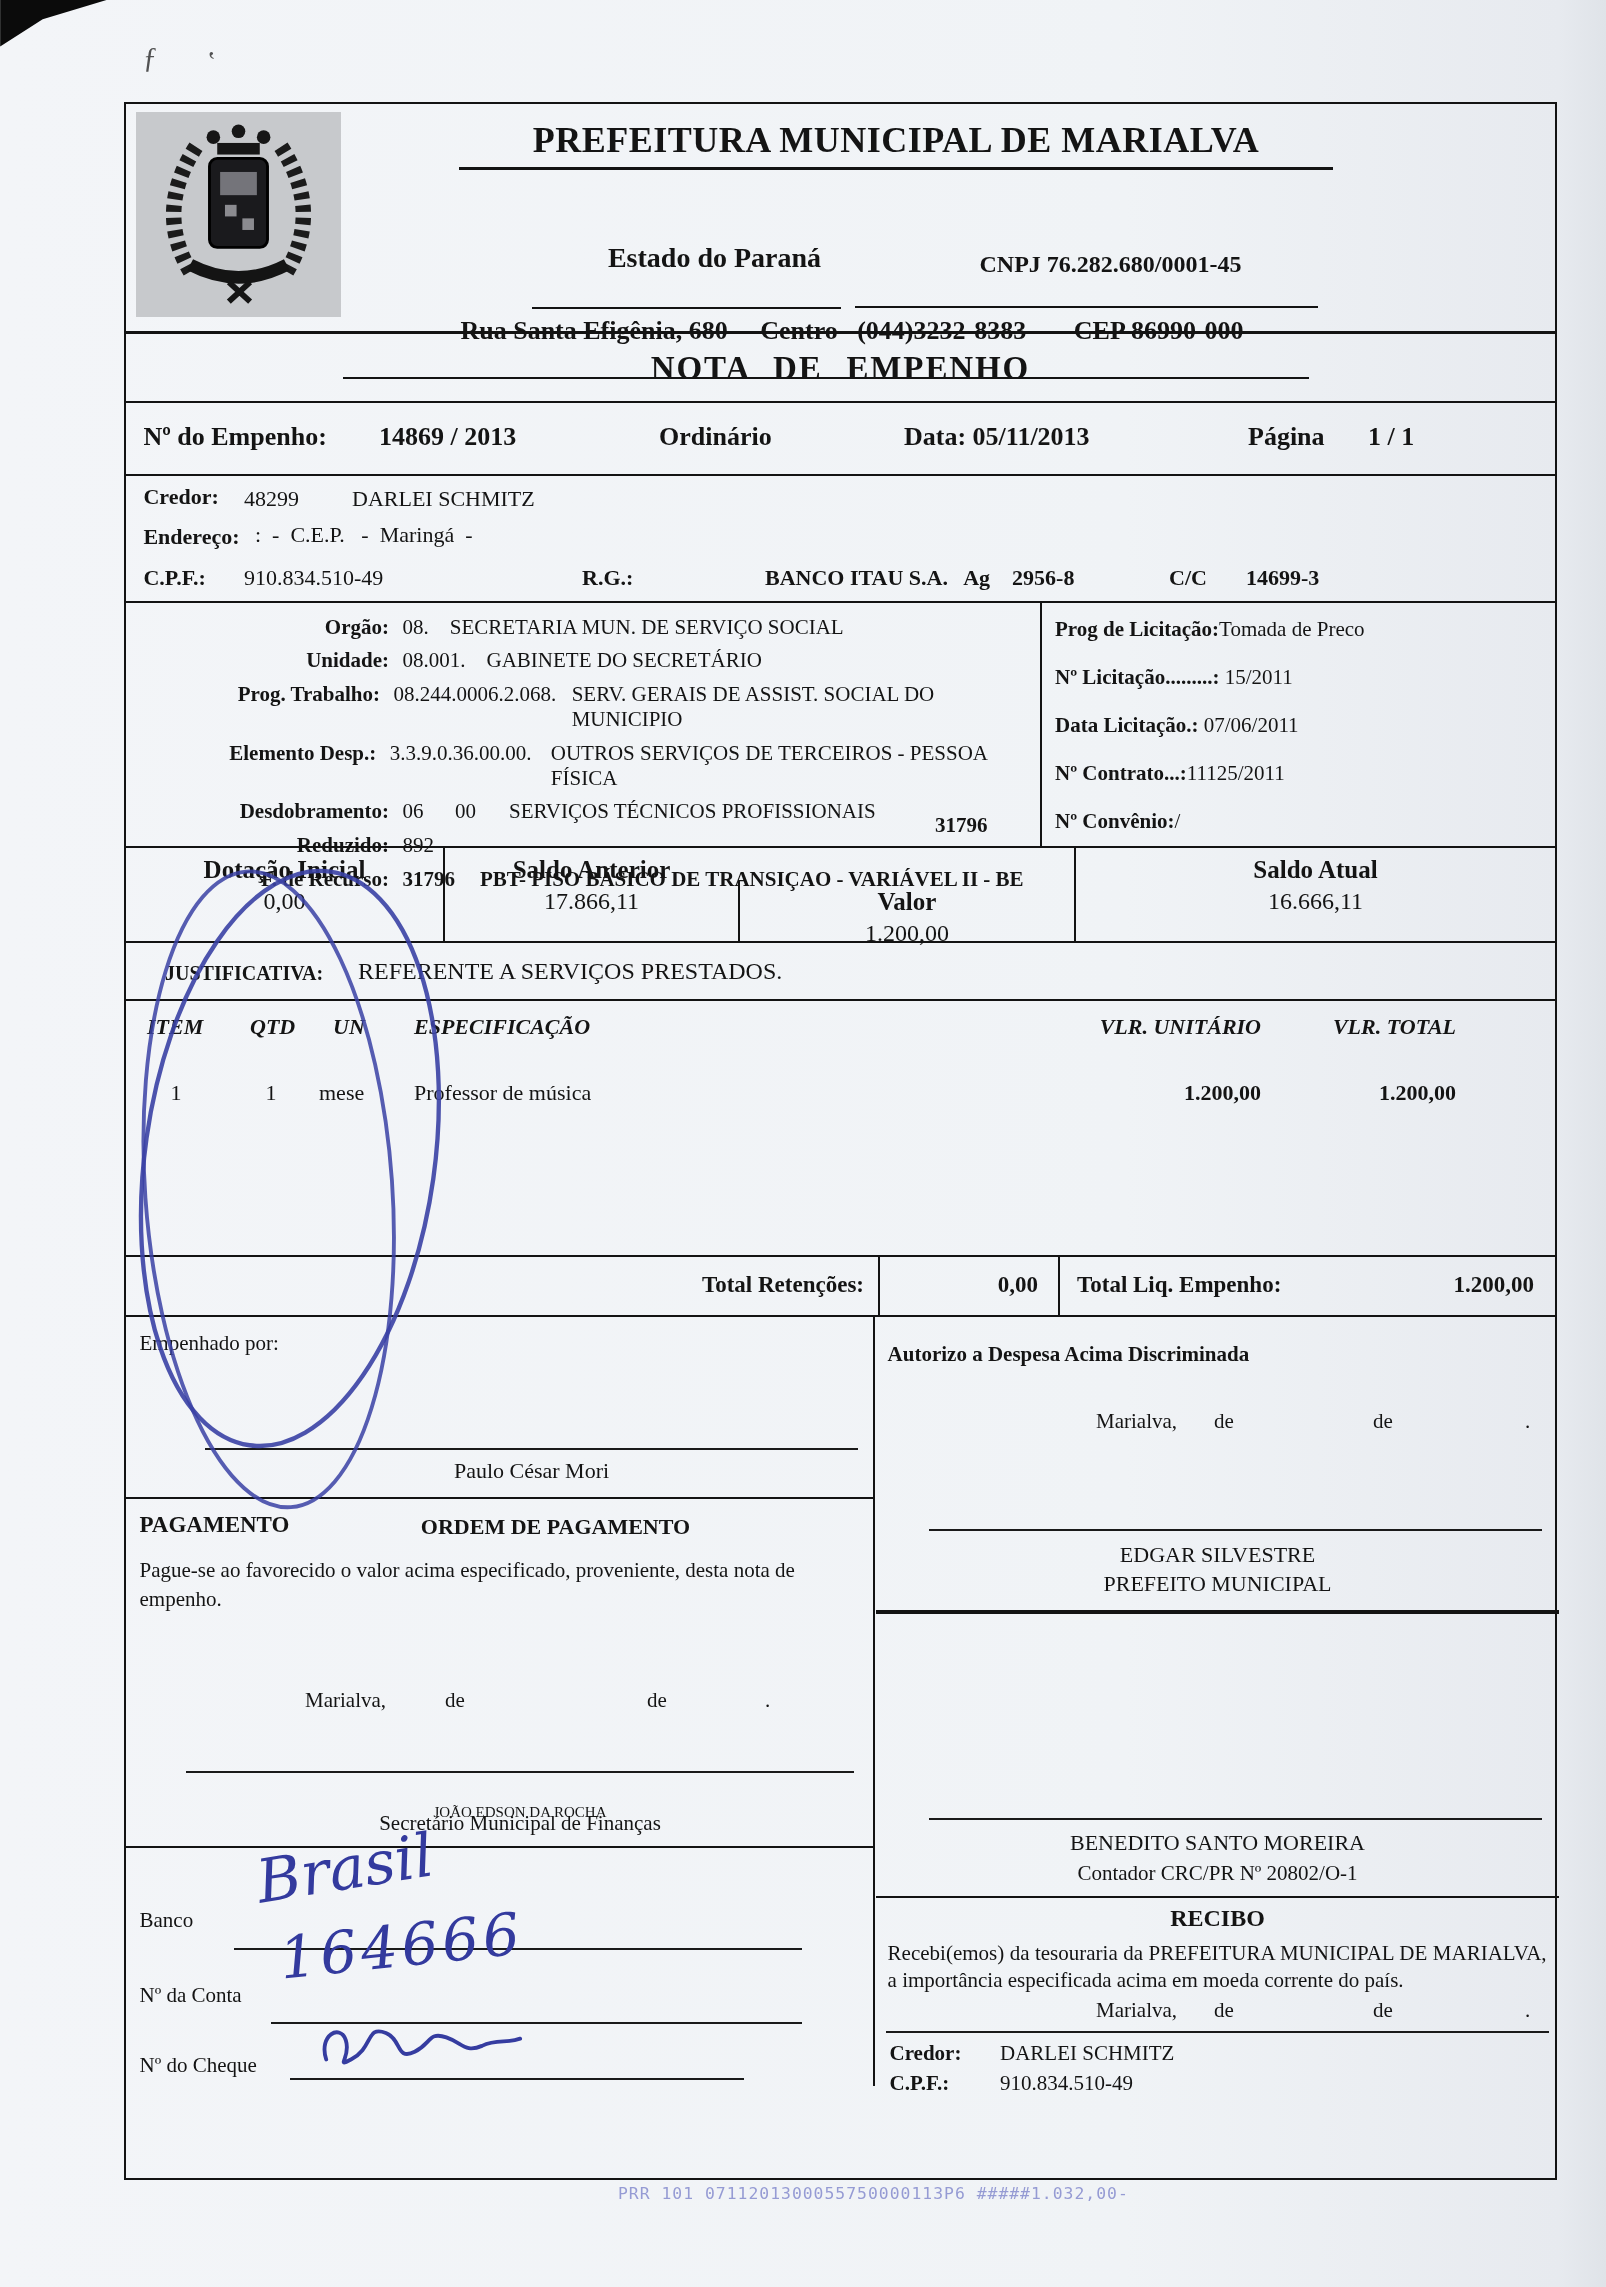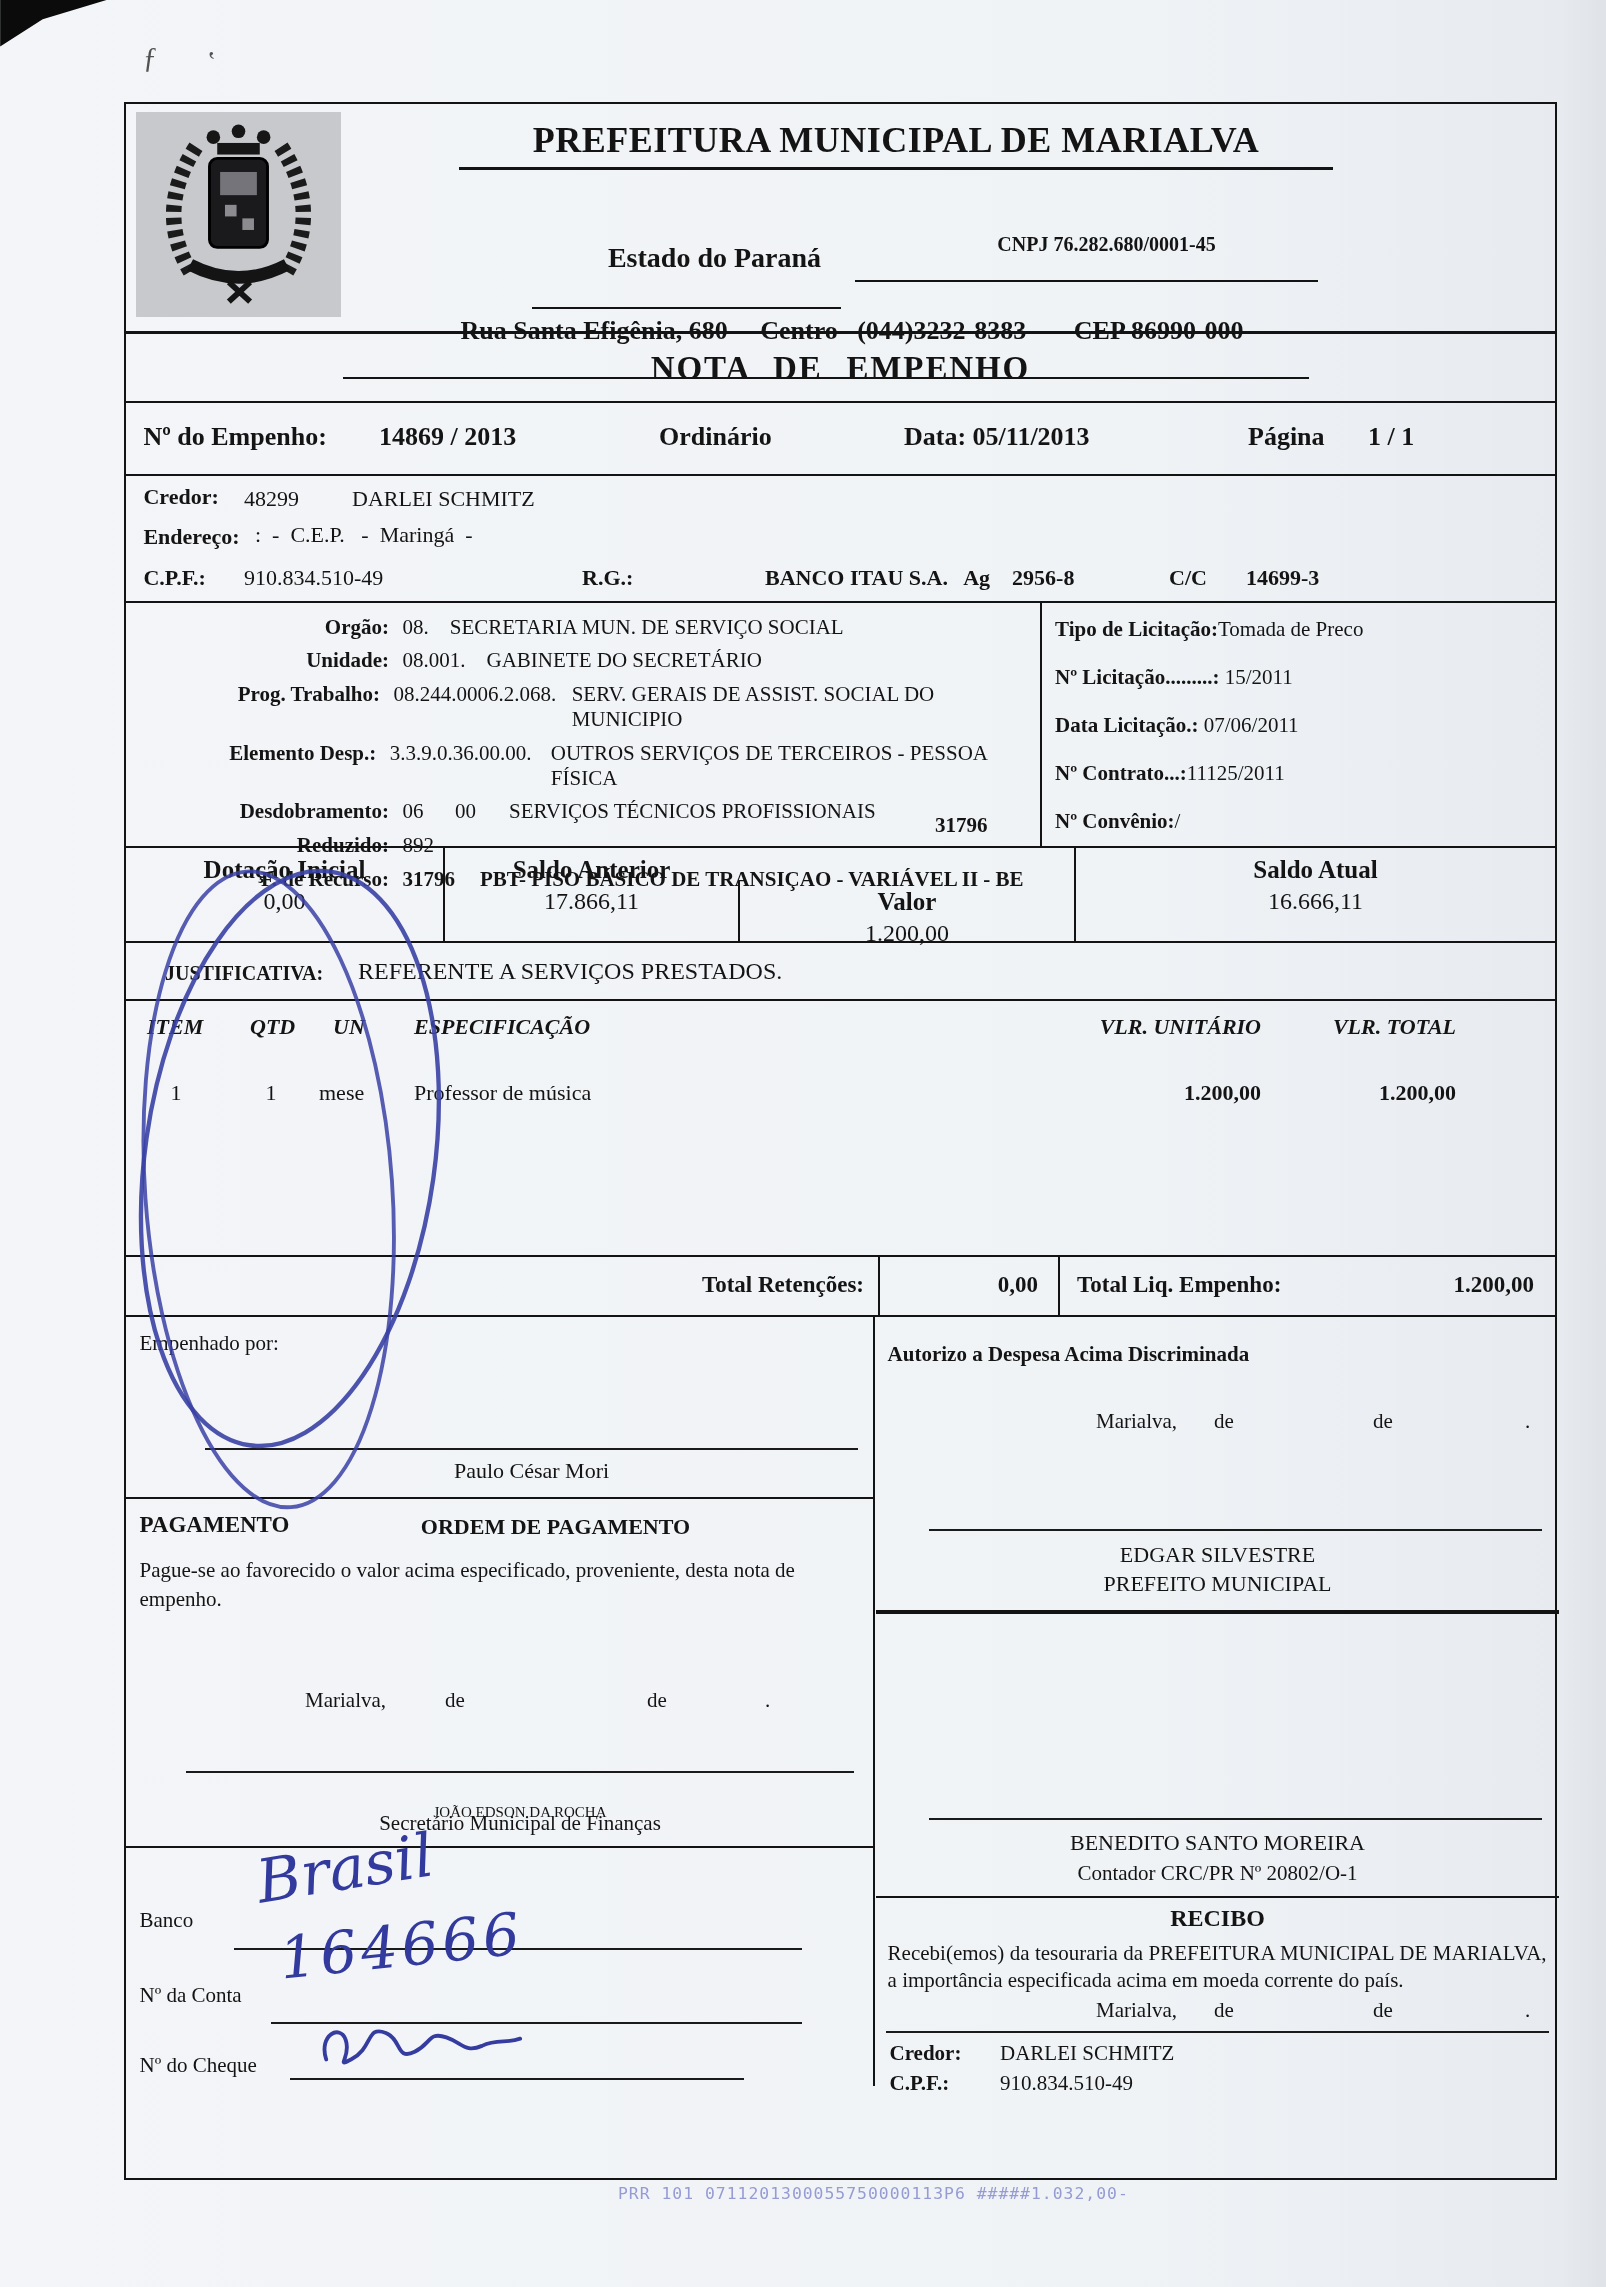--- a/index.html
+++ b/index.html
@@ -54,21 +54,21 @@
         <rect x="110" y="110" width="12" height="12" fill="#8b8b90"></rect>
         <path d="M56,158 Q106,184 156,158" fill="none" stroke="#141414" stroke-width="13"></path>
         <path d="M96,176 L118,196 M118,176 L96,196" stroke="#141414" stroke-width="6"></path>
       </svg>
       <div class="abs ctr" style="left:333px;top:15.4px;width:874px;border-bottom:3.9px solid #131313;padding-bottom:5.8px;">
         <span class="b" style="font-size:36px;letter-spacing:0.5px;">PREFEITURA MUNICIPAL DE MARIALVA</span>
       </div>
       <div class="abs ctr underlined pre" style="left:406px;top:106px;width:309px;font-size:28px;">
         <span class="b">Estado do Paraná</span>
       </div>
-      <div class="abs ctr underlined pre" style="left:729px;top:106px;width:463px;font-size:20px;">
+      <div class="abs ctr underlined pre" style="left:729px;top:120px;width:463px;font-size:24px;">
         <span class="b">CNPJ 76.282.680/0001-45</span>
       </div>
       <div class="abs ctr underlined pre" style="left:217px;top:182px;width:966px;font-size:26px;">
         <span class="b">Rua Santa Efigênia, 680     Centro   (044)3232-8383   -   CEP 86990-000</span>
       </div>
     </div>
 
     <div class="sec ctr" style="height:70px;border-top-width:3.9px;">
       <span class="b" style="line-height:68px;font-size:33px;letter-spacing:1.9px;word-spacing:13.5px;">NOTA DE EMPENHO</span>
     </div>
@@ -132,21 +132,21 @@
         <div style="display:flex;">
           <span class="b rgt" style="width:263px;">F. de Recurso:</span>
           <span class="b pre" style="margin-left:13.5px;">31796</span>
           <span class="b" style="margin-left:25px;">PBT- PISO BÁSICO DE TRANSIÇAO -  VARIÁVEL II  - BE</span>
         </div>
       </div>
       <span class="abs b" style="left:809px;top:210px;">31796</span>
 
       <div class="abs" style="left:929px;top:13.5px;width:497px;">
         <div style="margin-bottom:23px;">
-          <span class="b">Tipo de Licitação:</span><span>Tomada de Preco</span>
+          <span class="b">Prog de Licitação:</span><span>Tomada de Preco</span>
         </div>
         <div style="margin-bottom:23px;">
           <span class="b">Nº Licitação.........:</span> <span>15/2011</span>
         </div>
         <div style="margin-bottom:23px;">
           <span class="b">Data Licitação.:</span> <span>07/06/2011</span>
         </div>
         <div style="margin-bottom:23px;">
           <span class="b">Nº Contrato...:</span><span>11125/2011</span>
         </div>

